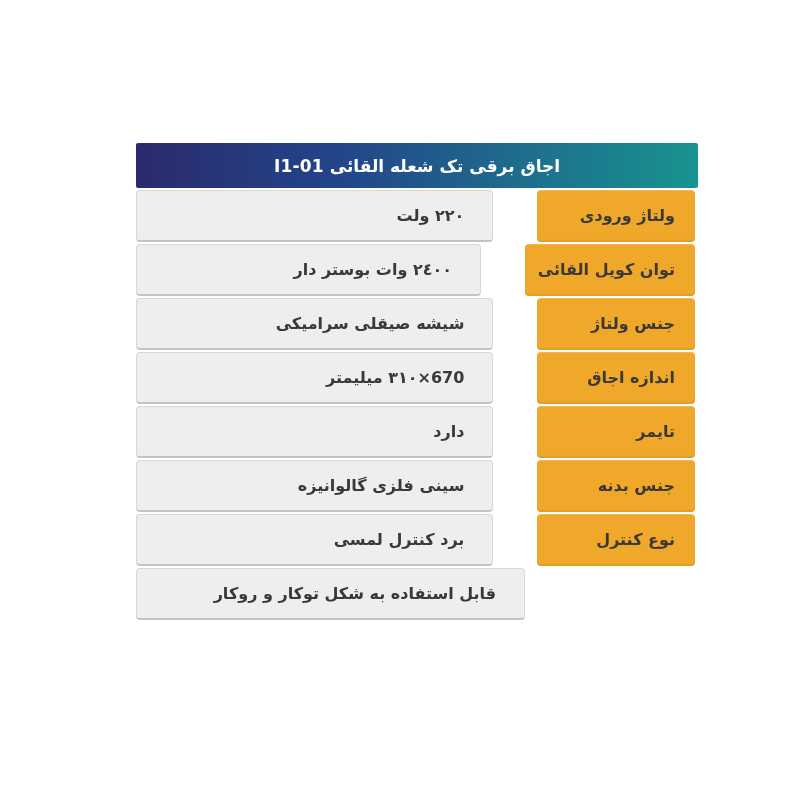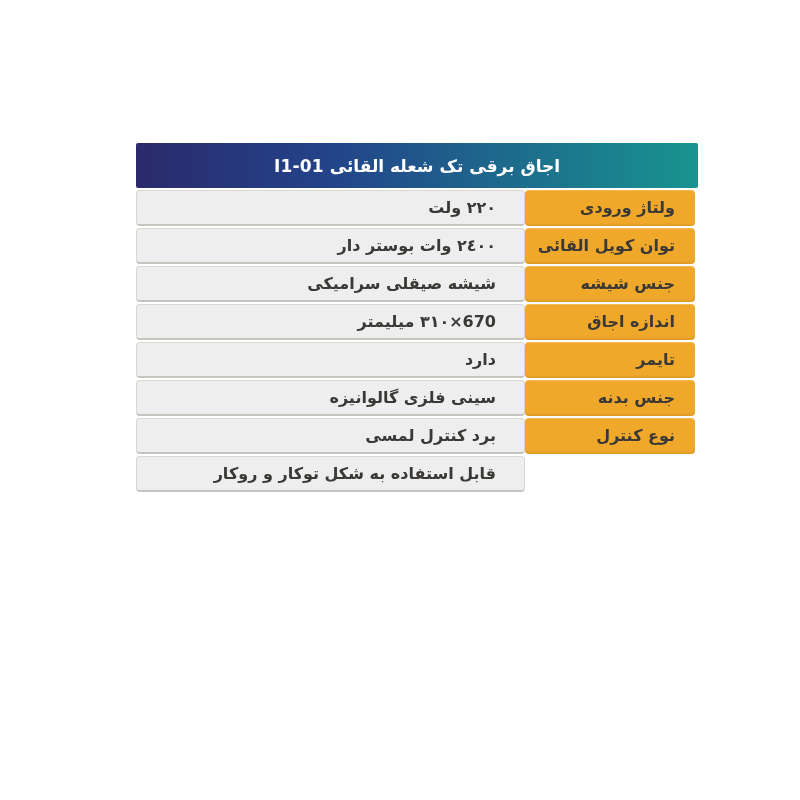--- a/index.html
+++ b/index.html
@@ -25,21 +25,21 @@
     border-radius:2px;
     display:flex;align-items:center;justify-content:center;
   }
   .table-title{
     direction:rtl;unicode-bidi:plaintext;
     color:var(--header-text);font-size:17px;font-weight:bold;
     letter-spacing:0.2px;
   }
   .rows{margin-top:2px;}
   .row{
-    display:flex;flex-direction:row;height:36px;margin-bottom:2px;
+    display:flex;flex-direction:row;height:52px;margin-bottom:2px;gap:44px;
   }
   .value-cell{
     width:389px;height:100%;
     background:var(--value-bg);
     border:1px solid var(--value-border);
     border-bottom:2px solid var(--value-border-bottom);
     border-radius:4px;
     display:flex;align-items:center;
     direction:rtl;
     padding:0 28px 0 14px;
@@ -87,21 +87,21 @@
       <div class="label-cell">
         <span class="label-text">توان کویل القائی</span>
       </div>
     </div>
 
     <div class="row">
       <div class="value-cell">
         <span class="value-text">شیشه صیقلی سرامیکی</span>
       </div>
       <div class="label-cell">
-        <span class="label-text">جنس شیشه</span>
+        <span class="label-text">جنس ولتاژ</span>
       </div>
     </div>
 
     <div class="row">
       <div class="value-cell">
         <span class="value-text">670×۳۱۰ میلیمتر</span>
       </div>
       <div class="label-cell">
         <span class="label-text">اندازه اجاق</span>
       </div>

